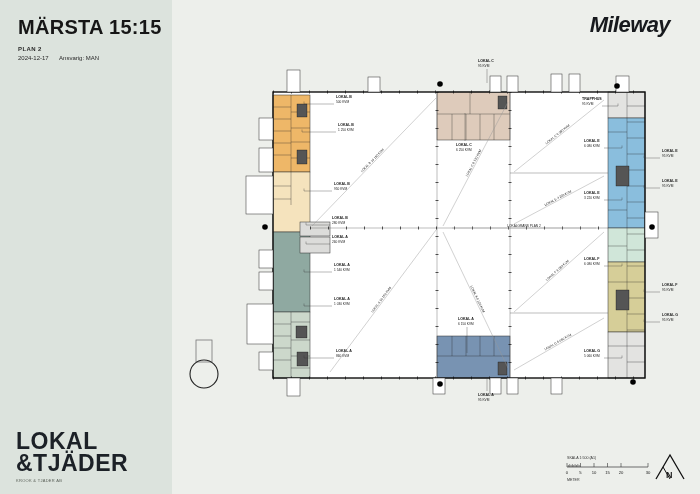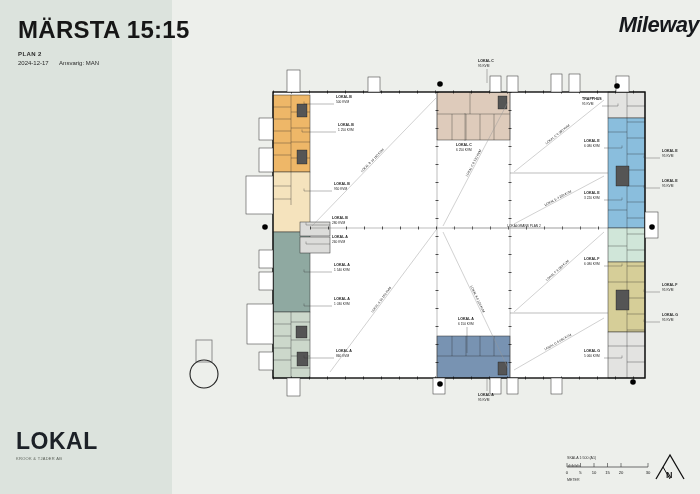--- a/index.html
+++ b/index.html
@@ -4,25 +4,25 @@
 <style>
   html,body{margin:0;padding:0;}
   body{
     width:700px;height:494px;position:relative;overflow:hidden;
     background:#edefeb;
     font-family:"Liberation Sans", sans-serif;
     color:#1a1a1a;
   }
   .left-panel{position:absolute;left:0;top:0;width:172px;height:494px;background:#dce3dd;}
   .title-block{position:absolute;left:18px;top:16px;}
-  .title{font-size:24px;font-weight:800;letter-spacing:.3px;color:#161616;white-space:nowrap;}
+  .title{font-size:20px;font-weight:800;letter-spacing:.3px;color:#161616;white-space:nowrap;}
   .subtitle{font-size:6px;font-weight:700;letter-spacing:.4px;margin-top:7px;color:#2a2a2a;}
   .meta{font-size:6px;margin-top:3px;color:#2a2a2a;}
   .meta span{margin-right:9px;}
-  .client-logo{position:absolute;top:12px;right:1px;font-size:22px;font-weight:800;font-style:italic;letter-spacing:-.6px;color:#17191d;}
+  .client-logo{position:absolute;top:12px;right:30px;font-size:22px;font-weight:800;font-style:italic;letter-spacing:-.6px;color:#17191d;}
   .studio-logo{position:absolute;left:16px;top:431px;font-size:23px;font-weight:800;line-height:.95;letter-spacing:.5px;color:#1c2127;}
   .studio-logo .tagline{font-size:4px;font-weight:400;letter-spacing:.3px;color:#5a6058;margin-top:4px;}
   svg{position:absolute;left:0;top:0;}
   svg text{font-family:"Liberation Sans", sans-serif;fill:#1a1a1a;}
   .zone{stroke:#2e2e2e;stroke-width:.5;}
   .wall{fill:none;stroke:#101010;stroke-width:1.4;}
   .partition{fill:none;stroke:#222;stroke-width:.35;}
   .grid{fill:none;stroke:#555;stroke-width:.4;}
   .tickline{fill:none;stroke:#1a1a1a;stroke-width:3;stroke-dasharray:1 17;opacity:.75;}
   .dock{fill:#ffffff;stroke:#3c3c3c;stroke-width:.55;}
@@ -257,14 +257,15 @@
 
   <g>
     <path d="M656,479 L670,455 L684,479" fill="none" stroke="#111" stroke-width="1.3"></path>
     <path d="M663,467 L670,479" fill="none" stroke="#111" stroke-width="1"></path>
     <text class="north-n" x="666" y="478">N</text>
   </g>
 </svg>
 
 <div class="studio-logo">
   <div>LOKAL</div>
+  <div>&amp;TJÄDER</div>
   <div class="tagline">KROOK &amp; TJÄDER AB</div>
 </div>
 
 </body></html>

